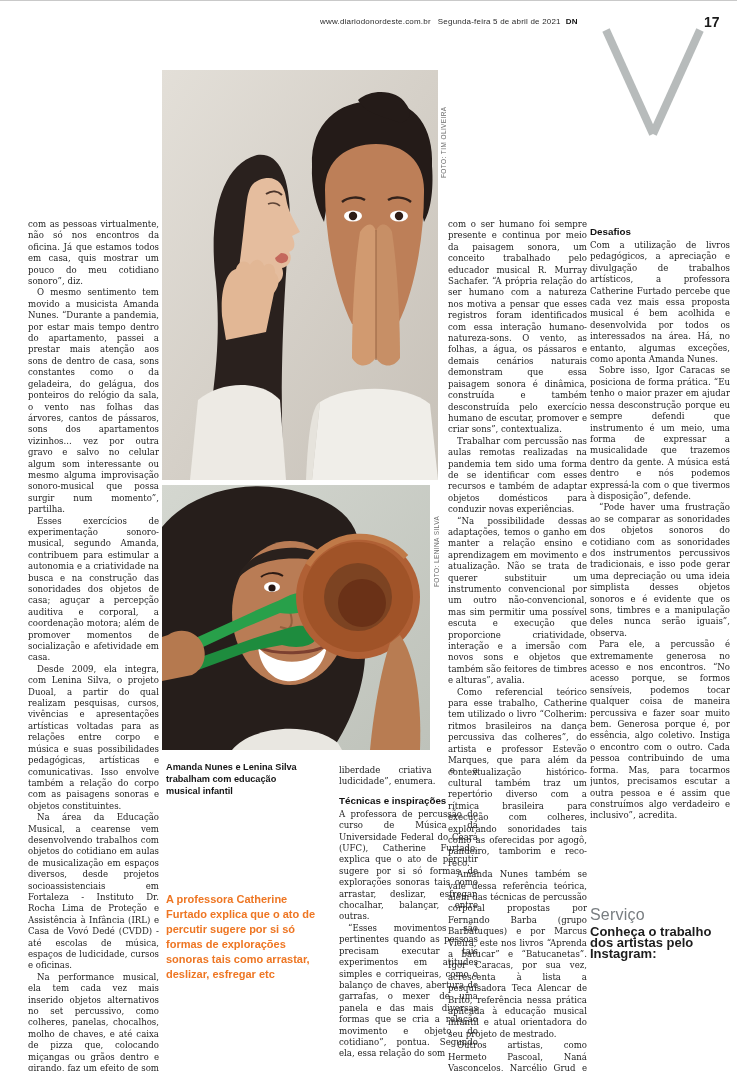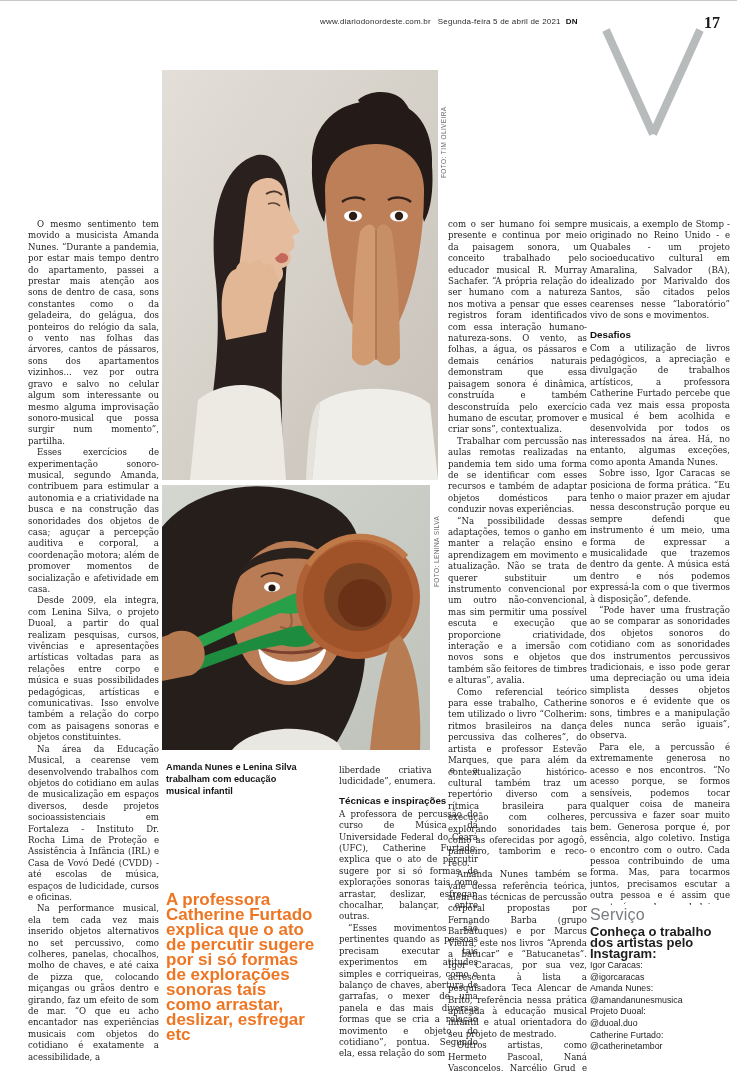--- a/index.html
+++ b/index.html
@@ -5,42 +5,42 @@
   html,body{margin:0;padding:0;background:#e9e9e9;}
   .page{position:relative;width:737px;height:1071px;background:#ffffff;overflow:hidden;
         font-family:"DejaVu Serif",serif;padding-left:29px;-webkit-font-smoothing:antialiased;}
   .topline{position:absolute;top:0;left:0;width:737px;height:1px;background:#c9c9c9;}
 
   
   .hdr{position:absolute;top:17px;left:320px;font-family:"Liberation Sans",sans-serif;
        font-size:8px;color:#2b2b2b;letter-spacing:.2px;white-space:nowrap;}
   .hdr .brand{font-weight:bold;margin-left:5px;color:#111;}
   .hdr .date{margin-left:7px;}
-  .pagenum{position:absolute;top:14px;left:704px;font-family:Liberation Serif, serif;
-       font-size:16px;font-weight:bold;color:#1a1a1a;}
+  .pagenum{position:absolute;top:14px;left:704px;font-family:Liberation Sans, sans-serif;
+       font-size:14px;font-weight:bold;color:#1a1a1a;}
   .vlogo{position:absolute;left:594px;top:26px;}
 
   
   .photo{position:absolute;overflow:hidden;background:#cfccc5;}
   .photo svg{display:block;width:100%;height:100%;}
   .photo1{left:162px;top:70px;width:276px;height:410px;}
   .photo2{left:162px;top:485px;width:268px;height:265px;}
   .credit{position:absolute;writing-mode:vertical-rl;transform:rotate(180deg);
        font-family:"Liberation Sans",sans-serif;font-size:6.5px;color:#6e6e6e;
        letter-spacing:.4px;white-space:nowrap;}
   .credit1{left:440px;top:70px;height:108px;}
   .credit2{left:433px;top:487px;height:100px;}
 
   .caption{position:absolute;left:166px;top:761px;width:142px;
        font-family:"Liberation Sans",sans-serif;font-weight:bold;
        font-size:9.2px;line-height:12px;color:#161616;}
 
   .pullquote{position:absolute;left:166px;top:892px;width:150px;
        font-family:"Liberation Sans",sans-serif;font-weight:bold;
-       font-size:17px;line-height:15px;color:#EE7623;}
+       font-size:11px;line-height:15px;color:#EE7623;}
 
   
   .col{position:absolute;font-size:8.6px;line-height:11.4px;text-align:justify;
        color:#1d1d1d;overflow:hidden;hyphens:auto;}
   .col p{margin:0;}
   .col p.indent{text-indent:9px;}
   .col h3{font-family:"Liberation Sans",sans-serif;font-size:9.8px;line-height:12px;
        margin:7px 0 2px;color:#101010;}
   .col1{left:28px;top:219px;width:131px;height:852px;}
   .col3{left:307px;top:765px;width:139px;height:306px;margin-left:32px;}
@@ -138,20 +138,21 @@
       <path d="M70 265 C 90 240, 150 236, 176 258 L 180 265 Z" fill="#e9e7e1"></path>
     </svg>
   </div>
   <div class="credit credit2">FOTO: LENINA SILVA</div>
 
   <div class="caption">Amanda Nunes e Lenina Silva trabalham com educação musical infantil</div>
 
   <div class="pullquote" style="color: rgb(238, 118, 35);">A professora Catherine Furtado explica que o ato de percutir sugere por si só formas de explorações sonoras tais como arrastar, deslizar, esfregar etc</div>
 
   <div class="col col1">
+      <p>com as pessoas virtualmente, não só nos encontros da oficina. Já que estamos todos em casa, quis mostrar um pouco do meu cotidiano sonoro”, diz.</p>
       <p class="indent">O mesmo sentimento tem movido a musicista Amanda Nunes. “Durante a pandemia, por estar mais tempo dentro do apartamento, passei a prestar mais atenção aos sons de dentro de casa, sons constantes como o da geladeira, do gelágua, dos ponteiros do relógio da sala, o vento nas folhas das árvores, cantos de pássaros, sons dos apartamentos vizinhos... vez por outra gravo e salvo no celular algum som interessante ou mesmo alguma improvisação sonoro-musical que possa surgir num momento”, partilha.</p>
       <p class="indent">Esses exercícios de experimentação sonoro-musical, segundo Amanda, contribuem para estimular a autonomia e a criatividade na busca e na construção das sonoridades dos objetos de casa; aguçar a percepção auditiva e corporal, a coordenação motora; além de promover momentos de socialização e afetividade em casa.</p>
       <p class="indent">Desde 2009, ela integra, com Lenina Silva, o projeto Duoal, a partir do qual realizam pesquisas, cursos, vivências e apresentações artísticas voltadas para as relações entre corpo e música e suas possibilidades pedagógicas, artísticas e comunicativas. Isso envolve também a relação do corpo com as paisagens sonoras e objetos constituintes.</p>
       <p class="indent">Na área da Educação Musical, a cearense vem desenvolvendo trabalhos com objetos do cotidiano em aulas de musicalização em espaços diversos, desde projetos socioassistenciais em Fortaleza - Instituto Dr. Rocha Lima de Proteção e Assistência à Infância (IRL) e Casa de Vovó Dedé (CVDD) - até escolas de música, espaços de ludicidade, cursos e oficinas.</p>
       <p class="indent">Na performance musical, ela tem cada vez mais inserido objetos alternativos no set percussivo, como colheres, panelas, chocalhos, molho de chaves, e até caixa de pizza que, colocando miçangas ou grãos dentro e girando, faz um efeito de som de mar. “O que eu acho encantador nas experiências musicais com objetos do cotidiano é exatamente a acessibilidade, a</p>
     </div>
   <div class="col col3">
       <p>liberdade criativa e a ludicidade”, enumera.</p>
       <h3>Técnicas e inspirações</h3>
       <p>A professora de percussão do curso de Música da Universidade Federal do Ceará (UFC), Catherine Furtado, explica que o ato de percutir sugere por si só formas de explorações sonoras tais como arrastar, deslizar, esfregar, chocalhar, balançar, entre outras.</p>
@@ -159,35 +160,24 @@
     </div>
   <div class="col col4">
       <p>com o ser humano foi sempre presente e continua por meio da paisagem sonora, um conceito trabalhado pelo educador musical R. Murray Sachafer. “A própria relação do ser humano com a natureza nos motiva a pensar que esses registros foram identificados com essa interação humano-natureza-sons. O vento, as folhas, a água, os pássaros e demais cenários naturais demonstram que essa paisagem sonora é dinâmica, construída e também desconstruída pelo exercício humano de escutar, promover e criar sons”, contextualiza.</p>
       <p class="indent">Trabalhar com percussão nas aulas remotas realizadas na pandemia tem sido uma forma de se identificar com esses recursos e também de adaptar objetos domésticos para conduzir novas experiências.</p>
       <p class="indent">“Na possibilidade dessas adaptações, temos o ganho em manter a relação ensino e aprendizagem em movimento e atualização. Não se trata de querer substituir um instrumento convencional por um outro não-convencional, mas sim permitir uma possível escuta e execução que proporcione criatividade, interação e a imersão com novos sons e objetos que também são feitores de timbres e alturas”, avalia.</p>
       <p class="indent">Como referencial teórico para esse trabalho, Catherine tem utilizado o livro “Colherim: ritmos brasileiros na dança percussiva das colheres”, do artista e professor Estevão Marques, que para além da contextualização histórico-cultural também traz um repertório diverso com a rítmica brasileira para execução com colheres, explorando sonoridades tais como as oferecidas por agogô, pandeiro, tamborim e reco-reco.</p>
       <p class="indent">Amanda Nunes também se vale dessa referência teórica, além das técnicas de percussão corporal propostas por Fernando Barba (grupo Barbatuques) e por Marcus Vieira, este nos livros “Aprenda a batucar” e “Batucanetas”. Igor Caracas, por sua vez, acrescenta à lista a pesquisadora Teca Alencar de Brito, referência nessa prática aplicada à educação musical infantil e atual orientadora do seu projeto de mestrado.</p>
       <p class="indent">Outros artistas, como Hermeto Pascoal, Naná Vasconcelos, Narcélio Grud e ainda grupos</p>
     </div>
   <div class="col col5">
-      <p>musicais, a exemplo de Stomp - originado no Reino Unido - e Quabales - um projeto socioeducativo cultural em Amaralina, Salvador (BA), idealizado por Marivaldo dos Santos, são citados pelos cearenses nesse “laboratório” vivo de sons e movimentos.</p>
       <h3>Desafios</h3>
       <p>Com a utilização de livros pedagógicos, a apreciação e divulgação de trabalhos artísticos, a professora Catherine Furtado percebe que cada vez mais essa proposta musical é bem acolhida e desenvolvida por todos os interessados na área. Há, no entanto, algumas exceções, como aponta Amanda Nunes.</p>
       <p class="indent">Sobre isso, Igor Caracas se posiciona de forma prática. “Eu tenho o maior prazer em ajudar nessa desconstrução porque eu sempre defendi que instrumento é um meio, uma forma de expressar a musicalidade que trazemos dentro da gente. A música está dentro e nós podemos expressá-la com o que tivermos à disposição”, defende.</p>
       <p class="indent">“Pode haver uma frustração ao se comparar as sonoridades dos objetos sonoros do cotidiano com as sonoridades dos instrumentos percussivos tradicionais, e isso pode gerar uma depreciação ou uma ideia simplista desses objetos sonoros e é evidente que os sons, timbres e a manipulação deles nunca serão iguais”, observa.</p>
       <p class="indent">Para ele, a percussão é extremamente generosa no acesso e nos encontros. “No acesso porque, se formos sensíveis, podemos tocar qualquer coisa de maneira percussiva e fazer soar muito bem. Generosa porque é, por essência, algo coletivo. Instiga o encontro com o outro. Cada pessoa contribuindo de uma forma. Mas, para tocarmos juntos, precisamos escutar a outra pessoa e é assim que construímos algo verdadeiro e inclusivo”, acredita.</p>
     </div>
 
   <div class="service">
     <div class="service-heading">Serviço</div>
     <div class="service-intro">Conheça o trabalho dos artistas pelo Instagram:</div>
-    <div class="service-list">
-        <div>Igor Caracas:</div>
-        <div>@igorcaracas</div>
-        <div>Amanda Nunes:</div>
-        <div>@amandanunesmusica</div>
-        <div>Projeto Duoal:</div>
-        <div>@duoal.duo</div>
-        <div>Catherine Furtado:</div>
-        <div>@catherinetambor</div>
-      </div>
   </div>
 </div>
 
 </body></html>

